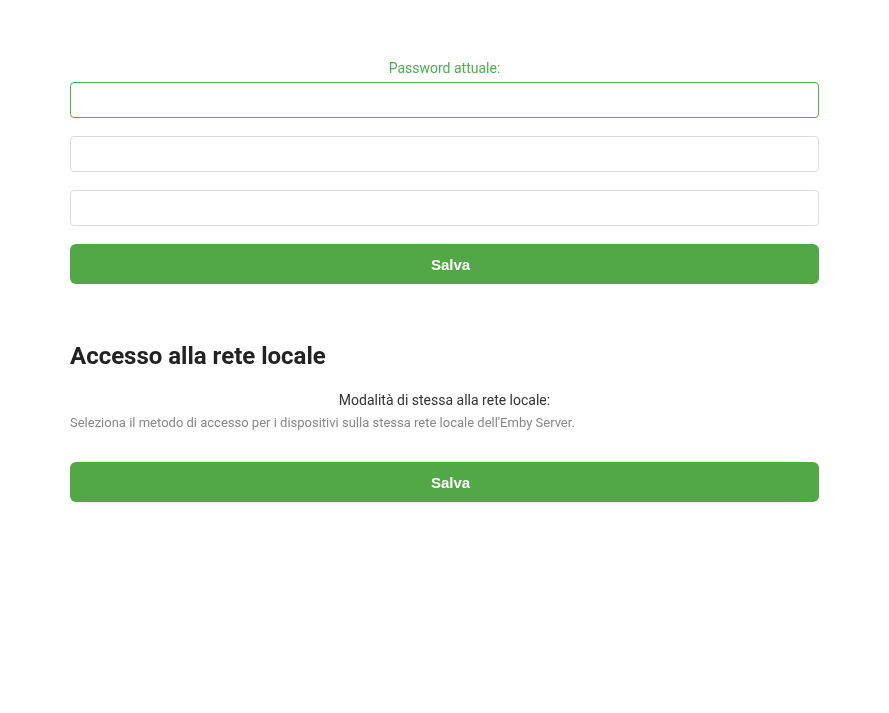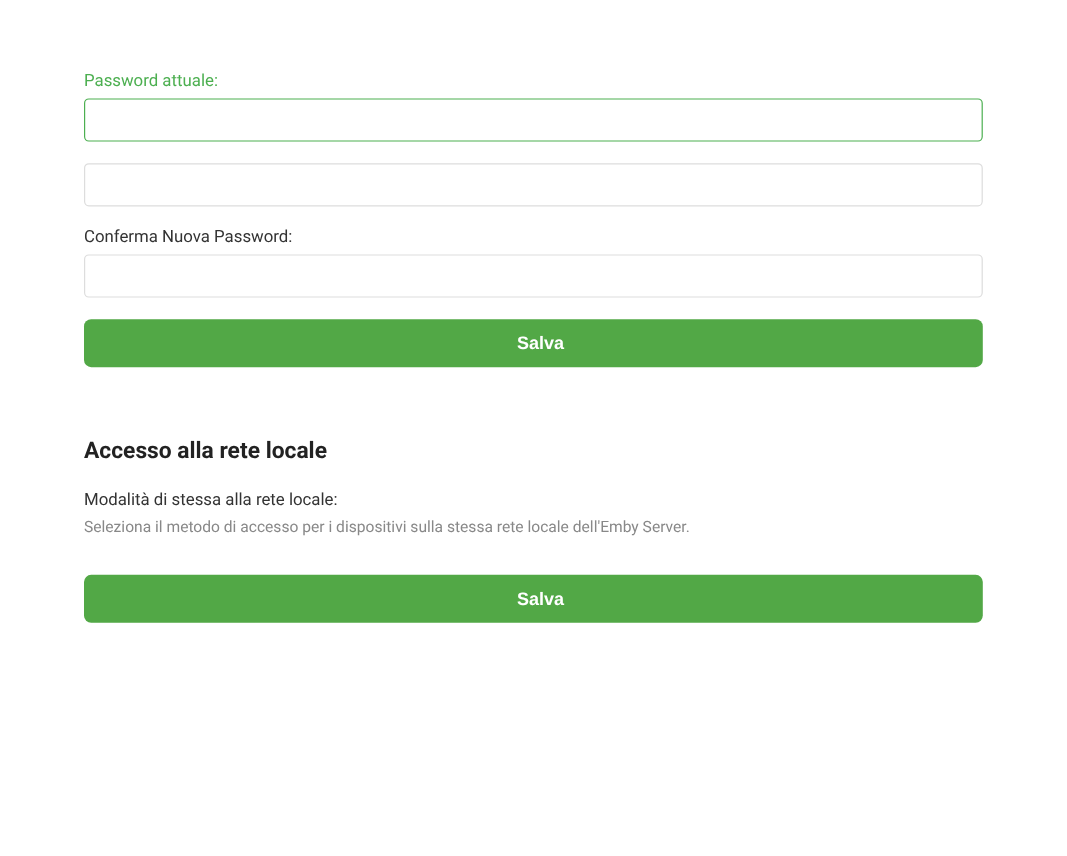--- a/index.html
+++ b/index.html
@@ -16,20 +16,21 @@
     }
     .field-group {
       margin-bottom: 18px;
     }
     .field-label {
       display: block;
       font-size: 14px;
       color: #333;
       margin-bottom: 6px;
       font-weight: 400;
+      text-align: center;
     }
     .field-label.active {
       color: #4caf50;
     }
     .text-input {
       width: 100%;
       height: 36px;
       padding: 8px 12px;
       font-size: 14px;
       border: 1px solid #ddd;
@@ -48,21 +49,21 @@
       color: #fff;
       border: none;
       border-radius: 6px;
       font-size: 15px;
       font-weight: 600;
       cursor: pointer;
       margin-top: 8px;
       padding-left: 12px;
     }
     .section-heading {
-      font-size: 19px;
+      font-size: 24px;
       font-weight: 700;
       color: #222;
       margin-top: 58px;
       margin-bottom: 22px;
     }
     .select-wrapper {
       position: relative;
       width: 100%;
     }
     .select-input {
@@ -106,21 +107,20 @@
   <div class="field-group">
     <label class="field-label active">Password attuale:</label>
     <input type="password" class="text-input active" value="" style="">
   </div>
 
   <div class="field-group">
     <input type="password" class="text-input" value="" style="">
   </div>
 
   <div class="field-group">
-    <label class="field-label">Conferma Nuova Password:</label>
     <input type="password" class="text-input" value="" style="">
   </div>
 
   <button type="button" class="btn-primary">Salva</button>
 </form>
 
 <h2 class="section-heading">Accesso alla rete locale</h2>
 
 <form>
   <div class="field-group">

